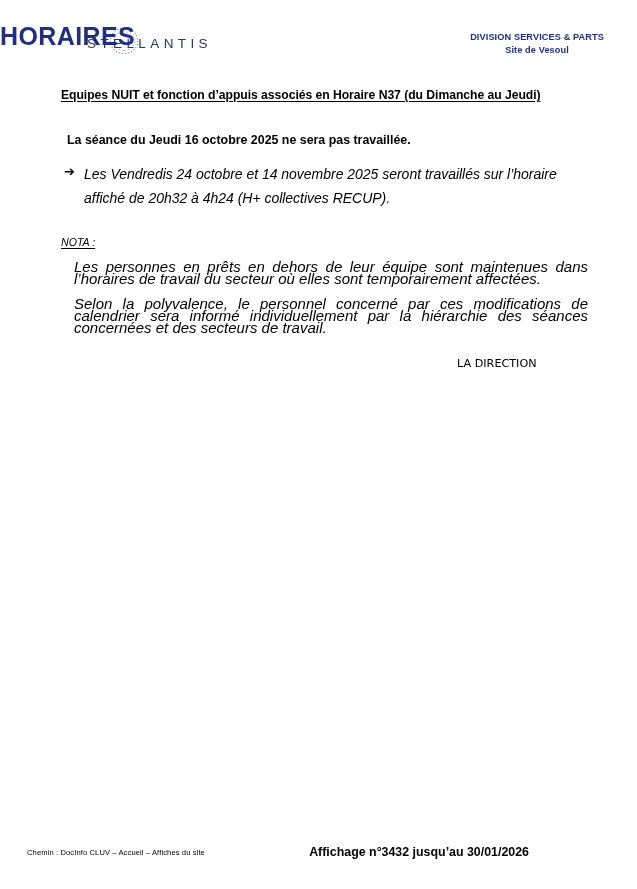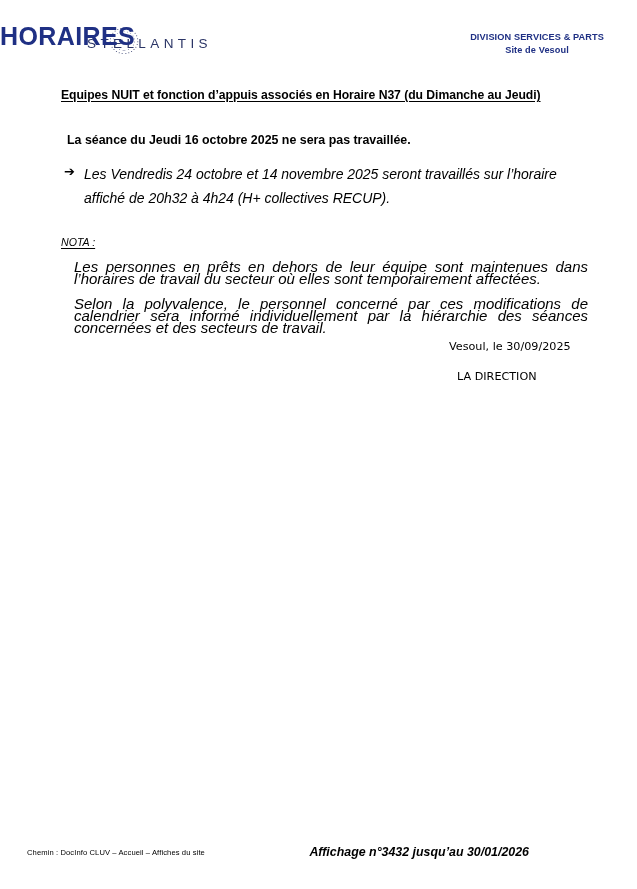--- a/index.html
+++ b/index.html
@@ -187,21 +187,20 @@
     letter-spacing: 0.1px;
   }
   .footer-right {
     position: absolute;
     right: 24px;
     top: 0;
     font-family: "Liberation Sans", sans-serif;
     font-size: 12.4px;
     font-weight: bold;
     color: #000;
-    font-style: italic;
   }
 </style>
 </head>
 <body>
 
 <div class="header">
 
   <div class="logo">
     <span class="logo-text">STELLANTIS</span>
     <svg class="logo-star" viewBox="0 0 36 30">
@@ -276,21 +275,20 @@
     <span class="bullet-text">Les Vendredis 24 octobre et 14 novembre 2025 seront travaillés sur l’horaire affiché de 20h32 à 4h24 (H+ collectives RECUP).</span>
   </div>
 
   <div class="nota">
     <p class="nota-title">NOTA :</p>
     <p class="nota-p">Les personnes en prêts en dehors de leur équipe sont maintenues dans l’horaires de travail du secteur où elles sont temporairement affectées.</p>
     <p class="nota-p">Selon la polyvalence, le personnel concerné par ces modifications de calendrier sera informé individuellement par la hiérarchie des séances concernées et des secteurs de travail.</p>
   </div>
 
   <div class="signature">
-    <p class="sig-line">Vesoul, le 30/09/2025</p>
     <p class="sig-line second">LA DIRECTION</p>
   </div>
 </div>
 
 <div class="footer">
   <div class="footer-left">Chemin : DocInfo CLUV – Accueil – Affiches du site</div>
   <div class="footer-right">Affichage n°3432 jusqu’au 30/01/2026</div>
 </div>
 
 </body></html>

